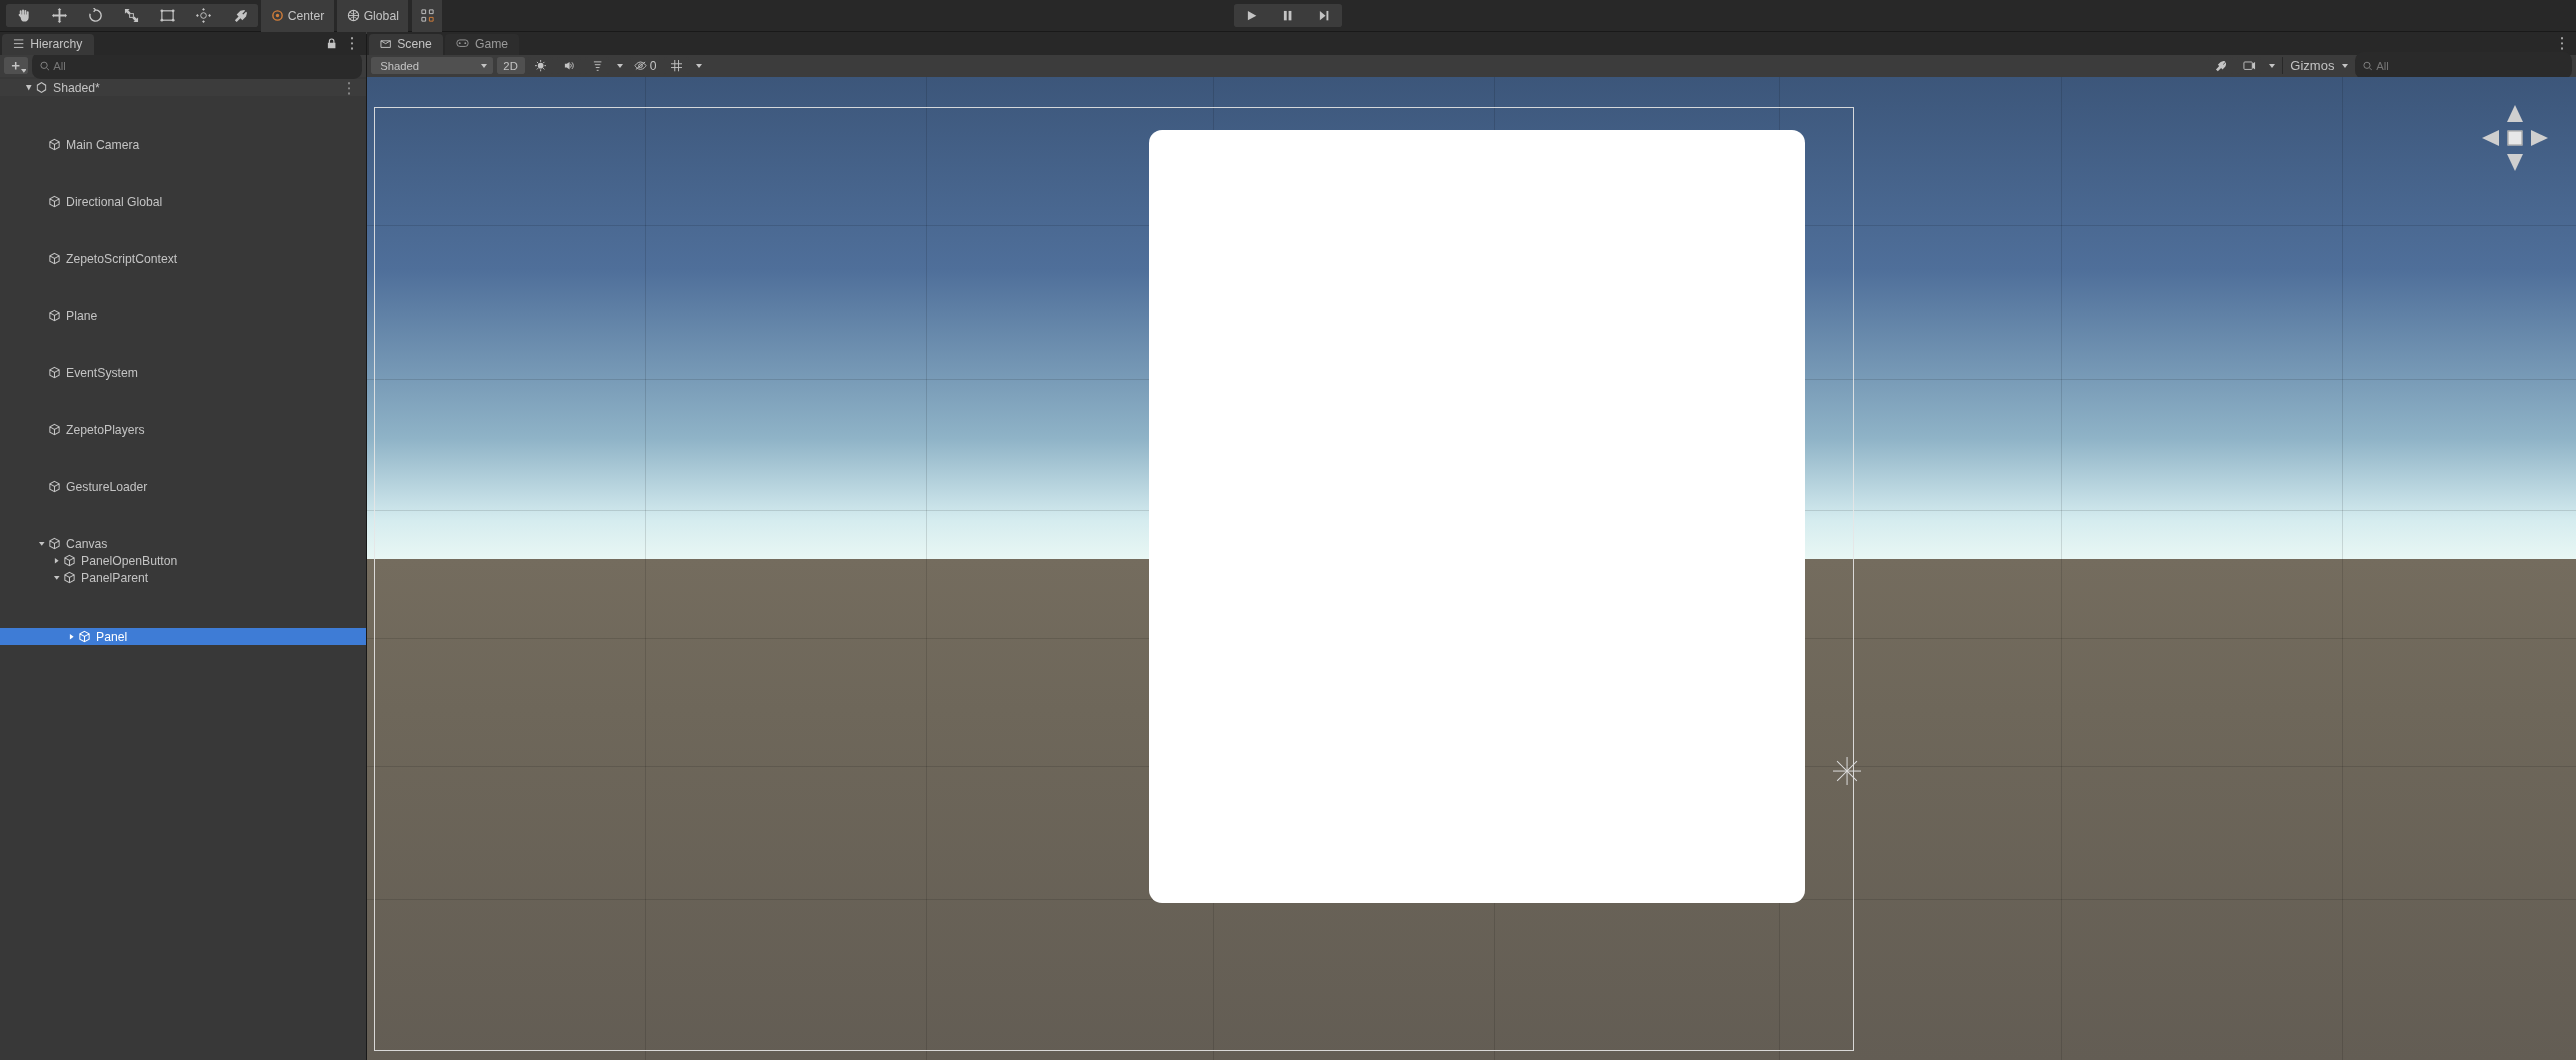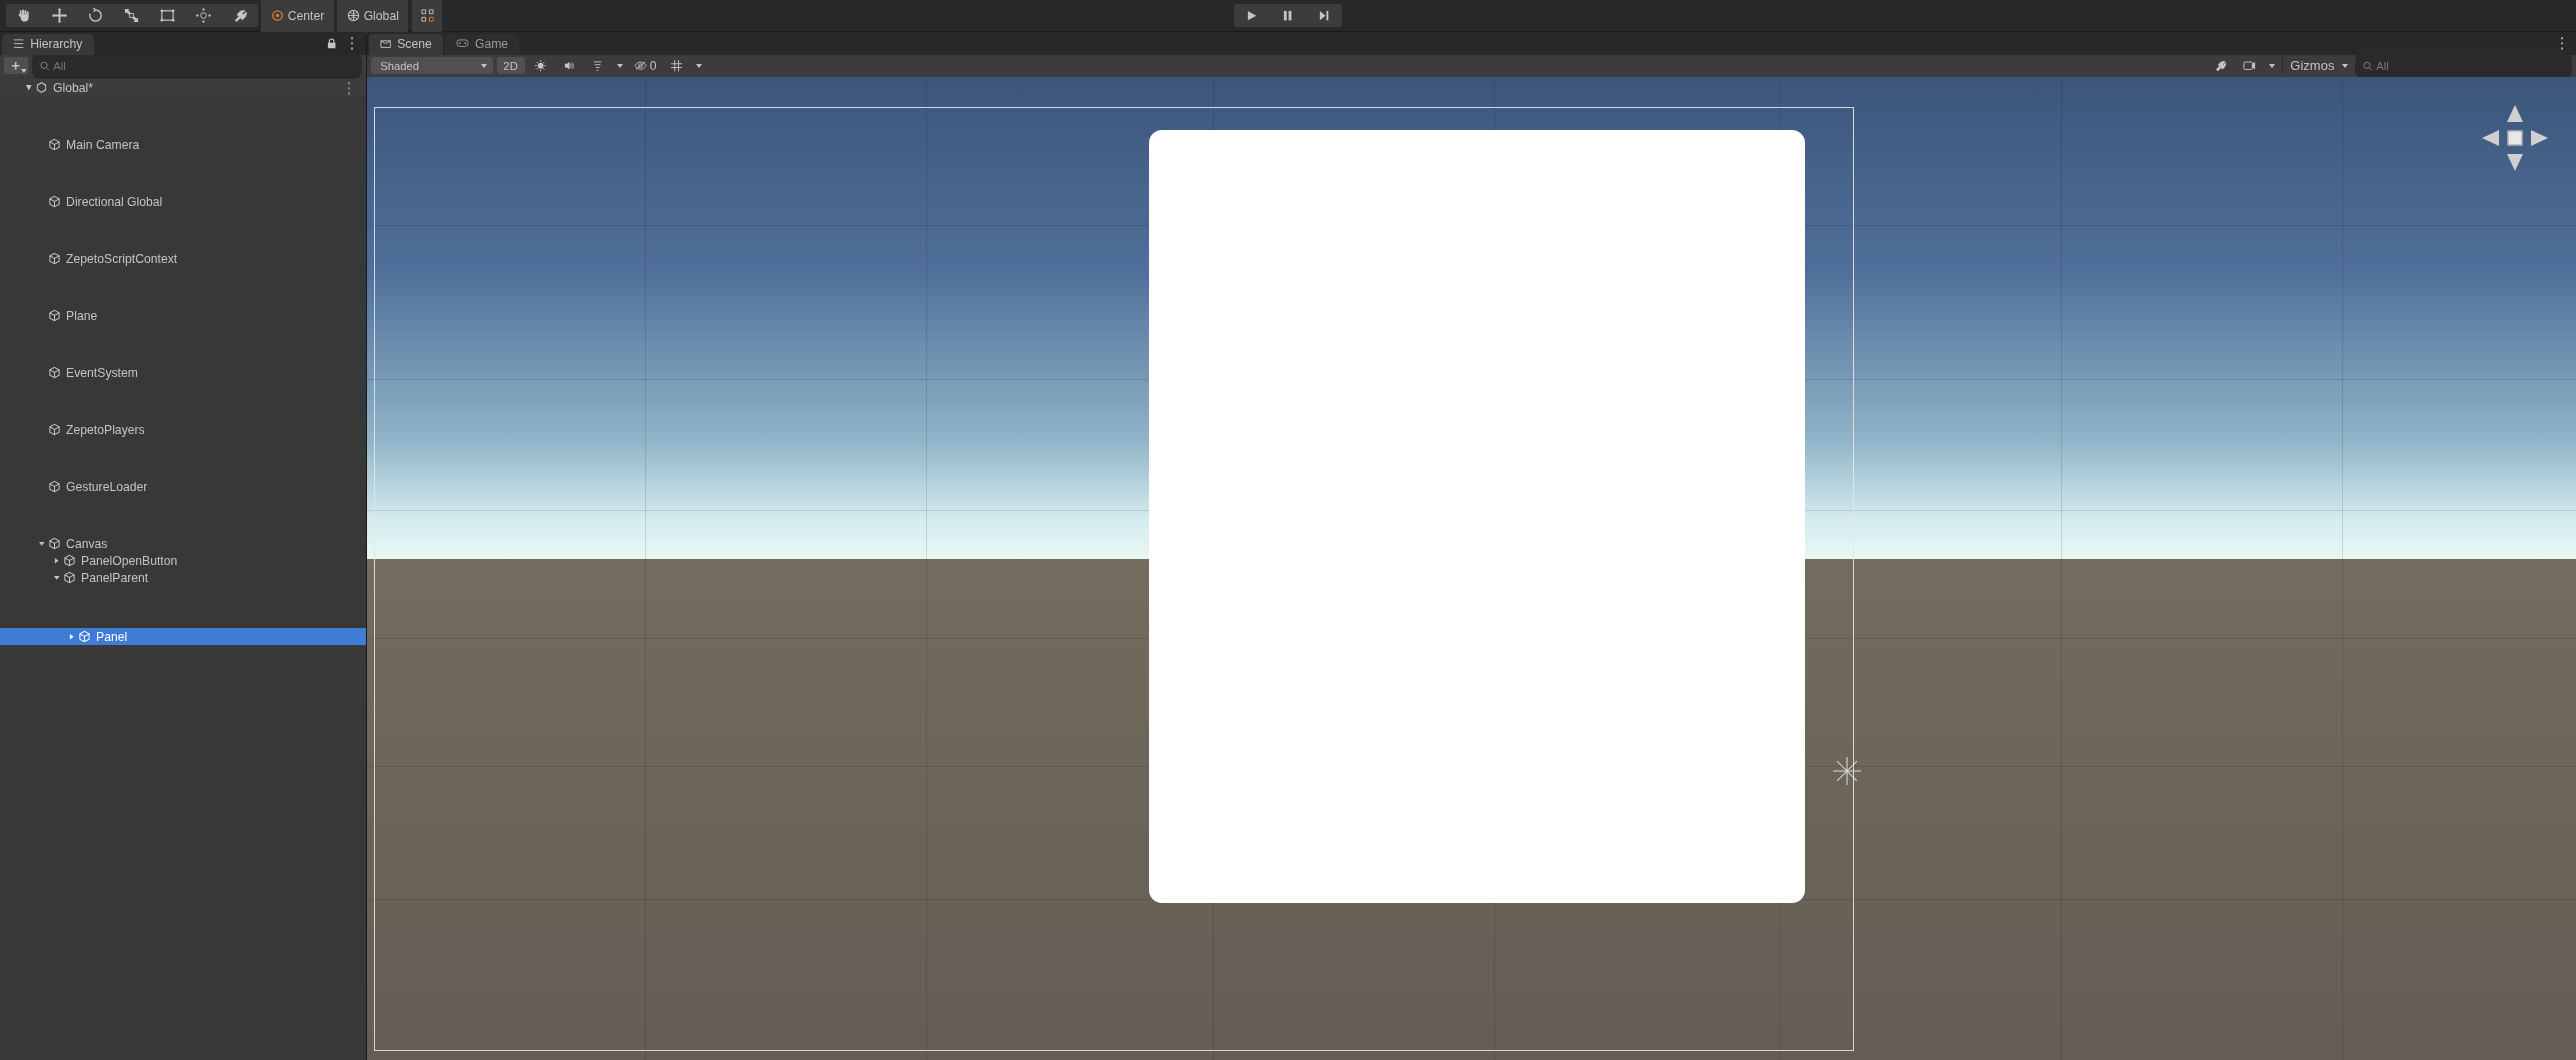--- a/index.html
+++ b/index.html
@@ -227,21 +227,21 @@
         <span class="fold" style="margin-left:-13px">
           <svg width="7.5" height="7.5" viewBox="0 0 8 8">
               <path d="M1 1l6 3-6 3z" fill="#c4c4c4" transform="rotate(90 4 4)"></path>
             </svg>
         </span>
         <span class="icon">
           <svg width="13" height="13" viewBox="0 0 14 14">
               <path fill="#c4c4c4" d="M7 1l5 3v6l-5 3-5-3V4l5-3zm0 1.5L3 5v4l4 2.5L11 9V5L7 2.5z"></path>
             </svg>
         </span>
-        <span class="tree-label">Global*</span>
+        <span class="tree-label">Shaded*</span>
         <span class="trailing dots">⋮</span>
       </div>
 
       <div id="tree-items">
           <div class="tree-row depth1">
             <span class="fold" style="margin-left:-13px"></span>
             <span class="icon">
               <svg width="13" height="13" viewBox="0 0 14 14">
                 <path fill="none" stroke="currentColor" stroke-width="1.1" d="M7 1.5l5 2.7v5.6l-5 2.7-5-2.7V4.2l5-2.7zM2 4.2l5 2.7 5-2.7M7 6.9v5.6"></path>
               </svg>

